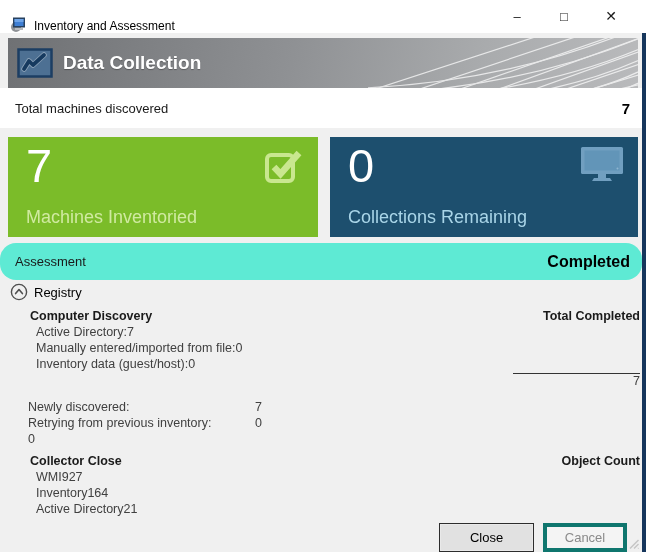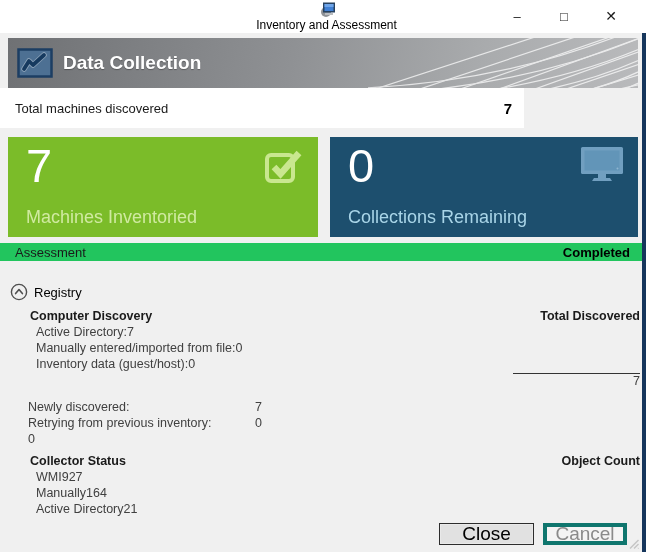--- a/index.html
+++ b/index.html
@@ -1,73 +1,73 @@
 <!DOCTYPE html>
 <html><head>
 <meta charset="utf-8">
 <style>
   html,body{margin:0;padding:0;background:#d9d9d9;font-family:"Liberation Sans",sans-serif;}
   .window{position:relative;width:646px;height:552px;background:#f0f0f0;overflow:hidden;}
 
   
-  .titlebar{position:absolute;top:0;left:0;width:646px;height:33px;background:#ffffff;display:flex;align-items:center;flex-direction:column;}
+  .titlebar{position:absolute;top:0;left:0;width:646px;height:33px;background:#ffffff;display:flex;align-items:flex-end;}
   .app-icon{margin-left:9px;width:18px;height:18px;flex:0 0 auto;}
   .title-text{margin-left:7px;font-size:12px;color:#000;}
   .win-btn{position:absolute;top:0;width:46px;height:32px;display:flex;align-items:center;justify-content:center;font-size:13px;color:#1a1a1a;cursor:default;}
   .win-btn.min{left:494px;}
   .win-btn.max{left:541px;}
   .win-btn.close{left:588px;font-size:14px;}
 
   
   .header-band{position:absolute;left:8px;top:38px;width:630px;height:50px;overflow:hidden;
     background:linear-gradient(100deg,#6f7174 0%,#8f9194 45%,#a9abad 75%,#b9babc 100%);
     display:flex;align-items:center;}
   .mesh{position:absolute;right:0;top:0;height:50px;width:270px;}
   .chart-icon{position:relative;margin-left:9px;z-index:1;}
   .header-title{position:relative;margin-left:10px;color:#ffffff;font-size:19px;font-weight:bold;z-index:1;text-shadow:0 1px 1px rgba(0,0,0,.3);}
 
   
-  .summary-row{position:absolute;left:0;top:88px;width:524px;height:40px;background:#ffffff;display:flex;align-items:center;}
+  .summary-row{position:absolute;left:0;top:88px;width:642px;height:40px;background:#ffffff;display:flex;align-items:center;}
   .summary-label{margin-left:15px;font-size:13px;color:#1a1a1a;}
   .summary-value{margin-left:auto;margin-right:12px;font-size:15px;font-weight:bold;color:#000;}
 
   
   .tiles{position:absolute;left:8px;top:137px;width:630px;height:100px;display:flex;gap:12px;}
   .tile{position:relative;height:100%;}
   .tile.green{width:310px;background:#7bbc29;}
   .tile.blue{width:308px;background:#1d4f6e;}
   .tile-value{position:absolute;left:18px;top:2px;font-size:47px;font-weight:300;color:#ffffff;line-height:1.15;}
   .tile-label{position:absolute;left:18px;bottom:9px;font-size:18px;}
   .tile.green .tile-label{color:#d0eaa1;}
   .tile.blue .tile-label{color:#a9d5e8;text-align:center;}
   .tile-icon{position:absolute;right:14px;top:9px;}
 
   
-  .assessment-row{position:absolute;left:0;top:243px;width:642px;height:18px;background:#22c55e;display:flex;align-items:center;}
+  .assessment-row{position:absolute;left:0;top:243px;width:642px;height:37px;background:#5eead4;display:flex;align-items:center;border-radius:16px;}
   .assessment-label{margin-left:15px;font-size:13px;color:#1a1a1a;}
-  .assessment-status{margin-left:auto;margin-right:12px;font-size:13px;font-weight:bold;color:#000;}
+  .assessment-status{margin-left:auto;margin-right:12px;font-size:16px;font-weight:bold;color:#000;}
 
   
   .details-toggle{position:absolute;left:0;top:277px;width:300px;height:30px;display:flex;align-items:center;cursor:default;}
   .chevron-circle{margin-left:10px;width:18px;height:18px;}
   .details-label{margin-left:6px;font-size:13px;color:#000;}
 
   
   .details{position:absolute;left:8px;top:308px;width:642px;font-size:12.5px;color:#404040;}
   .sec-head{display:flex;justify-content:space-between;padding:0 10px 0 22px;line-height:16px;font-weight:bold;color:#1a1a1a;}
   .d-row{display:flex;padding:0 10px 0 28px;line-height:16px;}
   .sum-line{margin:1px 10px 0 auto;width:127px;border-top:1px solid #333;height:0;}
   .total-row{text-align:right;padding-right:10px;line-height:15px;}
   .mid-row{padding-left:20px;line-height:16px;}
   .mid-inner{display:flex;justify-content:space-between;width:234px;}
   .spacer8{height:10px;}
   .spacer6{height:6px;}
 
   
-  .btn{position:absolute;top:523px;height:22px;font-size:19px;font-family:"Liberation Sans",sans-serif;display:flex;align-items:center;justify-content:center;box-sizing:border-box;}
+  .btn{position:absolute;top:523px;height:29px;font-size:13px;font-family:"Liberation Sans",sans-serif;display:flex;align-items:center;justify-content:center;box-sizing:border-box;}
   .btn-close{left:439px;width:95px;background:#e1e1e1;border:1px solid #2d2d2d;box-shadow:inset 0 0 0 1px #e9e9e9;color:#000;}
   .btn-cancel{left:543px;width:84px;background:#f4f4f4;border:4px solid #0f766e;color:#8a8a8a;}
 
   
   .right-strip{position:absolute;right:0;top:33px;width:4px;height:519px;background:#16365c;}
   .resize-grip{position:absolute;right:6px;bottom:2px;width:14px;height:14px;}
 </style>
 </head>
 <body>
 
@@ -152,21 +152,21 @@
       <circle cx="9" cy="9" r="7.6" fill="none" stroke="#4f4f4f" stroke-width="1.4"></circle>
       <path d="M5.6 10.6 L9 6.6 L12.4 10.6" fill="none" stroke="#4f4f4f" stroke-width="1.6" stroke-linecap="round" stroke-linejoin="round"></path>
     </svg>
     <span class="details-label">Registry</span>
   </div>
 
   <div class="details">
 
     <div class="sec-head">
       <span>Computer Discovery</span>
-      <span>Total Discovered</span>
+      <span>Total Completed</span>
     </div>
     <div class="d-row">
       <span>Active Directory:</span>
       <span>7</span>
     </div>
     <div class="d-row">
       <span>Manually entered/imported from file:</span>
       <span>0</span>
     </div>
     <div class="d-row">
@@ -192,29 +192,29 @@
     </div>
     <div class="mid-row">
       <div class="mid-inner">
         <span>0</span>
       </div>
     </div>
 
     <div class="spacer6"></div>
 
     <div class="sec-head">
-      <span>Collector Status</span>
+      <span>Collector Close</span>
       <span>Object Count</span>
     </div>
     <div class="d-row">
       <span>WMI</span>
       <span>927</span>
     </div>
     <div class="d-row">
-      <span>Manually</span>
+      <span>Inventory</span>
       <span>164</span>
     </div>
     <div class="d-row">
       <span>Active Directory</span>
       <span>21</span>
     </div>
   </div>
 
   <button class="btn btn-close">Close</button>
   <button class="btn btn-cancel" disabled="">Cancel</button>

